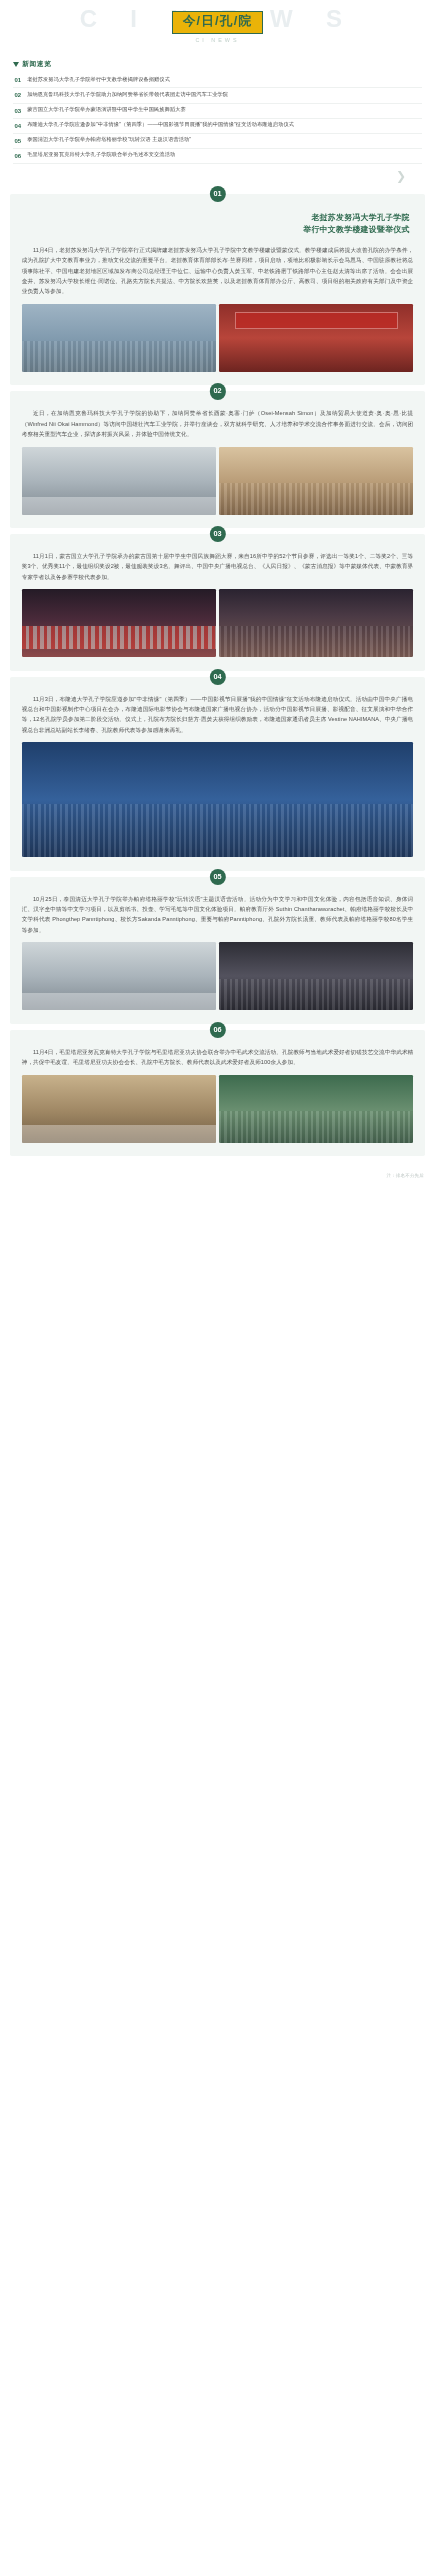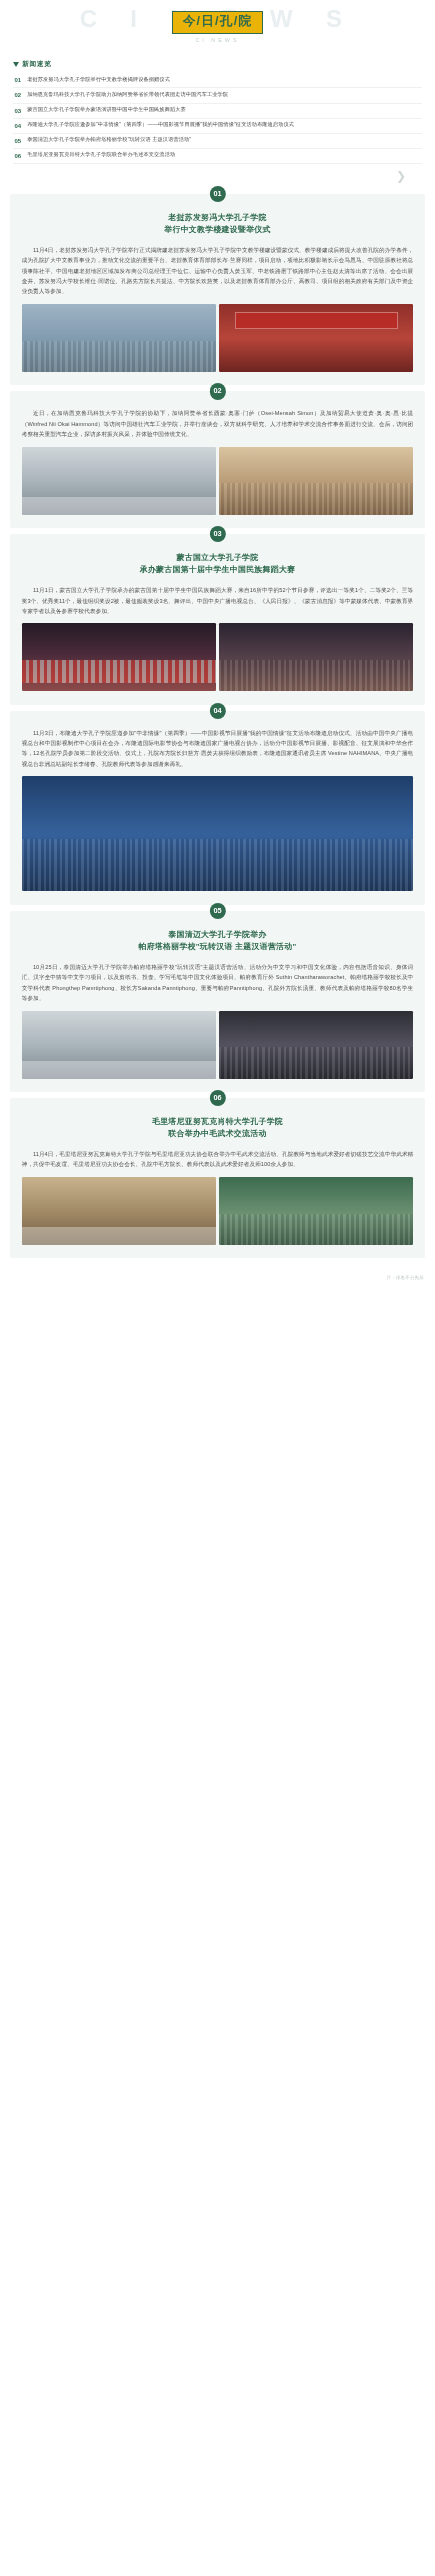--- a/index.html
+++ b/index.html
@@ -133,21 +133,21 @@
     border-radius: 50%;
     background: #2f6a4f;
     color: #fff;
     font-size: 7.3px;
     font-weight: bold;
     line-height: 16.3px;
     text-align: center;
     letter-spacing: 0;
   }
   .art-title {
-    text-align: center;
+    text-align: right;
     font-size: 7.9px;
     font-weight: bold;
     color: #2f6a4f;
     line-height: 1.55;
     letter-spacing: 0.3px;
     margin: 1.2px 3.6px 8.5px 3.6px;
   }
   .art-body p {
     margin: 0 0 5.4px 0;
     font-size: 5.6px;
@@ -292,21 +292,20 @@
       <p>近日，在加纳恩克鲁玛科技大学孔子学院的协助下，加纳阿赞蒂省长西蒙·奥塞·门萨（Osei-Mensah Simon）及加纳贸易大使道黄·奥·奥·恩·比提（Winfred Nii Okai Hammond）等访问中国雄壮汽车工业学院，并举行座谈会，双方就科学研究、人才培养和学术交流合作事务面进行交流。会后，访问团考察相关重型汽车企业，探访多村振兴风采，并体验中国传统文化。</p>
     </div>
     <div class="photos">
       <div class="photo mid ph-room ph-table"></div>
       <div class="photo mid ph-warm ph-crowd"></div>
     </div>
   </div>
 
   <div class="article">
     <div class="badge">03</div>
-    <div class="art-title">蒙古国立大学孔子学院<br>承办蒙古国第十届中学生中国民族舞蹈大赛</div>
     <div class="art-body">
       <p>11月1日，蒙古国立大学孔子学院承办的蒙古国第十届中学生中国民族舞蹈大赛，来自16所中学的52个节目参赛，评选出一等奖1个、二等奖2个、三等奖3个、优秀奖11个，最佳组织奖设2被，最佳服装奖设3名。舞评出、中国中央广播电视总台、《人民日报》、《蒙古消息报》等中蒙媒体代表、中蒙教育界专家学者以及各参赛学校代表参加。</p>
     </div>
     <div class="photos">
       <div class="photo mid ph-stage ph-rows"></div>
       <div class="photo mid ph-hall ph-crowd"></div>
     </div>
   </div>
 
   <div class="article">
@@ -314,33 +313,31 @@
     <div class="art-body">
       <p>11月3日，布隆迪大学孔子学院应邀参加"中非情缘"（第四季）——中国影视节目展播"我的中国情缘"征文活动布隆迪启动仪式。活动由中国中央广播电视总台和中国影视制作中心项目在会办，布隆迪国际电影节协会与布隆迪国家广播电视台协办，活动分中国影视节目展播、影视配音、征文展演和中华合作等，12名孔院学员参加第二阶段交活动。仪式上，孔院布方院长归慧方·恩黄夫获得组织教励表，布隆迪国家通讯者员主席 Vestine NAHIMANA、中央广播电视总台非洲总站副站长李绪春、孔院教师代表等参加感谢来再礼。</p>
     </div>
     <div class="photos">
       <div class="photo fullwide ph-blue ph-crowd"></div>
     </div>
   </div>
 
   <div class="article">
     <div class="badge">05</div>
-    <div class="art-title">泰国清迈大学孔子学院举办<br>帕府塔格丽学校"玩转汉语 主题汉语营活动"</div>
     <div class="art-body">
       <p>10月25日，泰国清迈大学孔子学院举办帕府塔格丽学校"玩转汉语"主题汉语营活动。活动分为中文学习和中国文化体验，内容包括语音知识、身体词汇、汉字全中猜等中文学习项目，以及剪纸书、投壶、学写毛笔等中国文化体验项目。帕府教育厅外 Suthin Chantharaworachet、帕府塔格丽学校校长及中文学科代表 Phongthep Panntiphong、校长方Sakanda Panntiphong、重要与帕府Panntiphong、孔院外方院长汤重、教师代表及帕府塔格丽学校80名学生等参加。</p>
     </div>
     <div class="photos">
       <div class="photo mid ph-room ph-table"></div>
       <div class="photo mid ph-dark ph-crowd"></div>
     </div>
   </div>
 
   <div class="article">
     <div class="badge">06</div>
-    <div class="art-title">毛里塔尼亚努瓦克肖特大学孔子学院<br>联合举办中毛武术交流活动</div>
     <div class="art-body">
       <p>11月4日，毛里塔尼亚努瓦克肖特大学孔子学院与毛里塔尼亚功夫协会联合举办中毛武术交流活动。孔院教师与当地武术爱好者切磋技艺交流中华武术精神，共促中毛友谊。毛里塔尼亚功夫协会会长、孔院中毛方院长、教师代表以及武术爱好者及师100余人参加。</p>
     </div>
     <div class="photos">
       <div class="photo mid ph-tan ph-table"></div>
       <div class="photo mid ph-green ph-crowd"></div>
     </div>
   </div>
 
   <div class="footer">注：排名不分先后</div>

